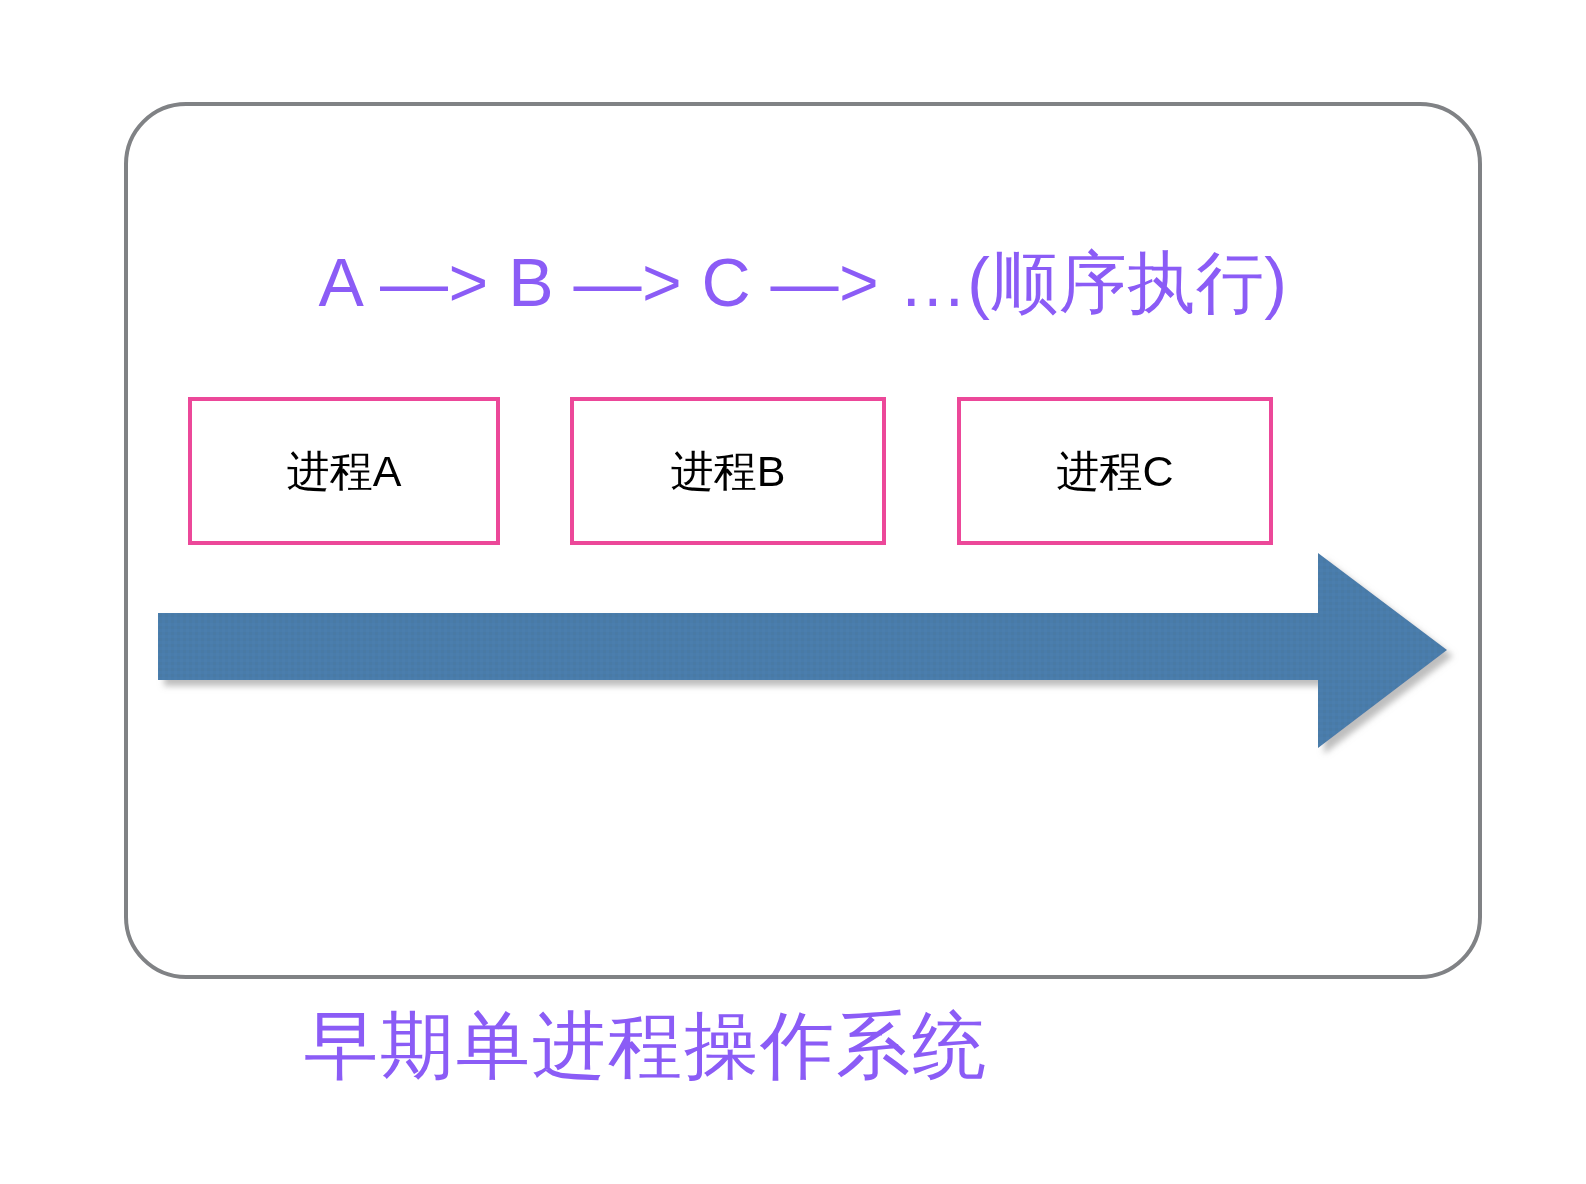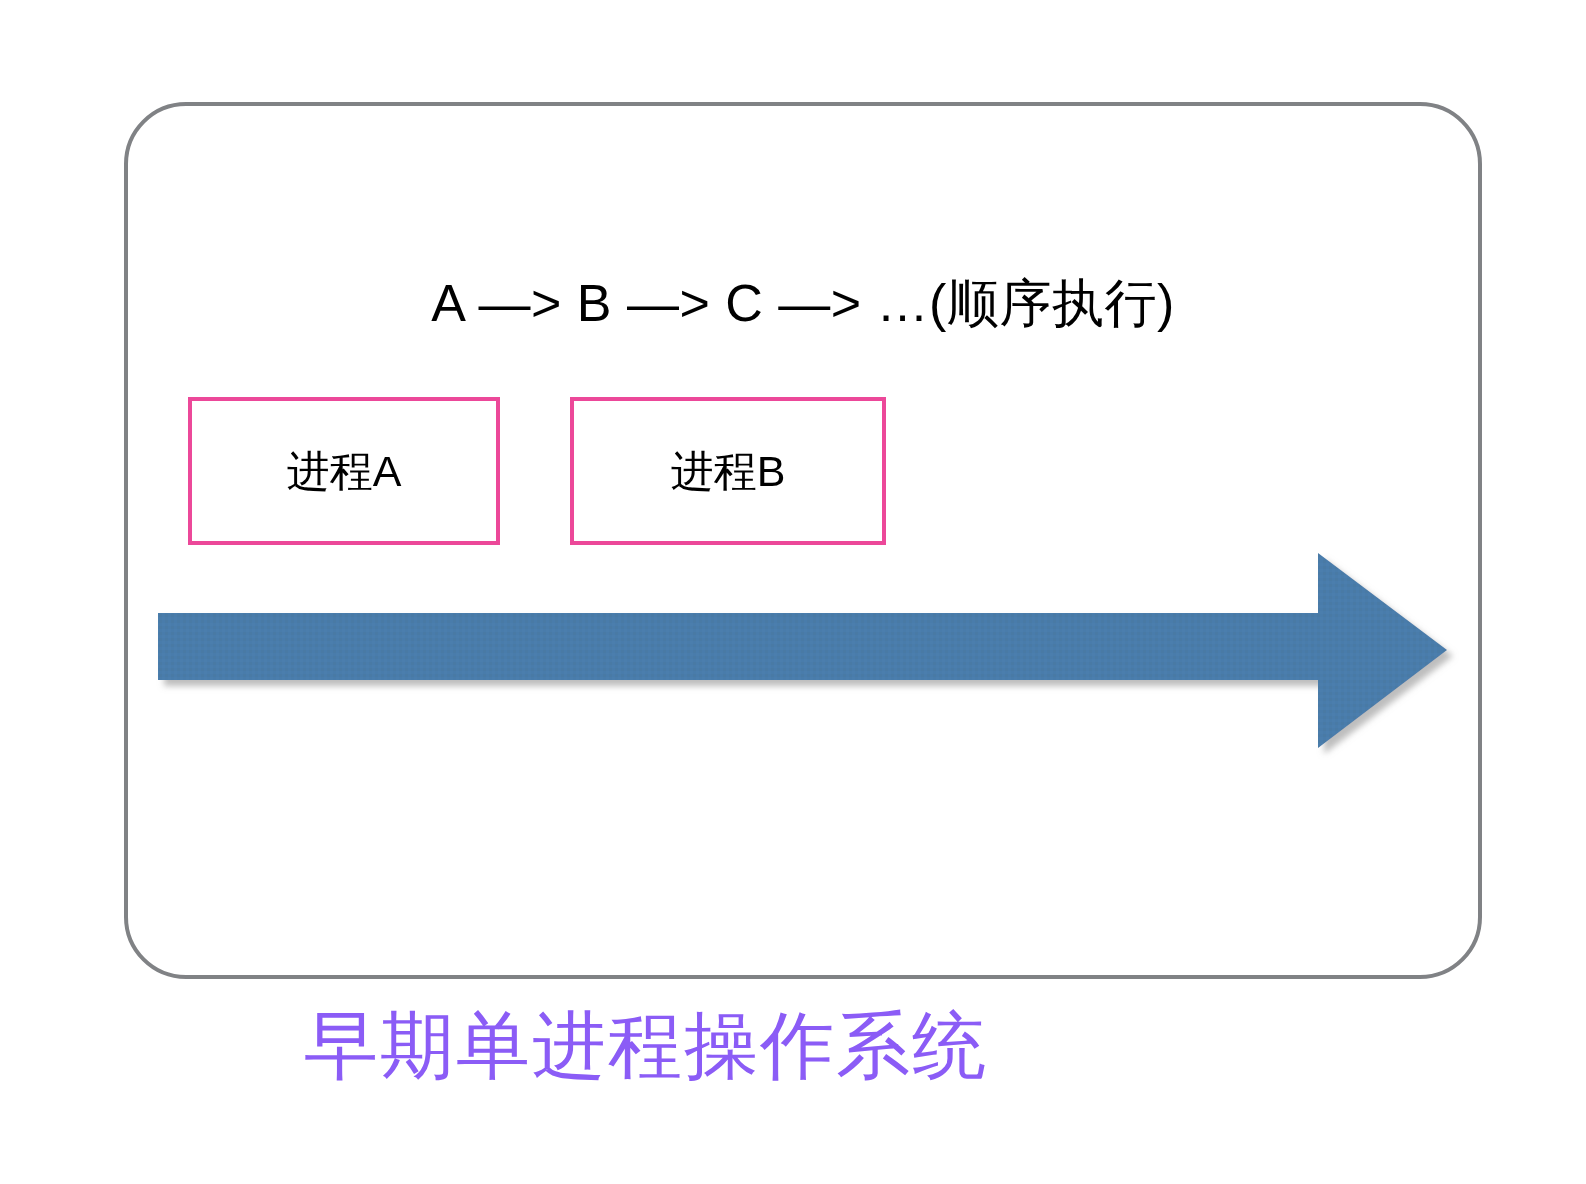--- a/index.html
+++ b/index.html
@@ -40,26 +40,25 @@
   
   .sequence-line {
     position: absolute;
     left: 124px;
     top: 234px;
     width: 1358px;
     height: 96px;
     display: flex;
     align-items: center;
     justify-content: center;
-    font-size: 52px;
+    font-size: 68px;
     line-height: 1;
     letter-spacing: 0.5px;
     white-space: nowrap;
-    color: #000000;
-    margin-top: 21px;
+    color: #8b5cf6;
   }
 
   
   .process-box {
     position: absolute;
     top: 397px;
     height: 148px;
     border: 4px solid #ec4899;
     box-sizing: border-box;
     background: #ffffff;
@@ -124,20 +123,23 @@
   <div class="sequence-line">A —&gt; B —&gt; C —&gt; …(顺序执行)</div>
 
   <div class="process-box" id="process-box-0">
     <span class="label">进程A</span>
   </div>
 
   <div class="process-box" id="process-box-1">
     <span class="label">进程B</span>
   </div>
 
+  <div class="process-box" id="process-box-2">
+    <span class="label">进程C</span>
+  </div>
 
   <div class="time-arrow">
     <svg width="1310" height="215" viewBox="0 0 1310 215" xmlns="http://www.w3.org/2000/svg">
       <defs>
         <filter id="arrow-shadow" x="-10%" y="-10%" width="130%" height="130%">
           <feOffset in="SourceAlpha" dx="6" dy="6" result="off"></feOffset>
           <feGaussianBlur in="off" stdDeviation="3" result="blr"></feGaussianBlur>
           <feFlood flood-color="#9A9A9A" flood-opacity="0.65" result="col"></feFlood>
           <feComposite in="col" in2="blr" operator="in" result="shw"></feComposite>
           <feMerge>

